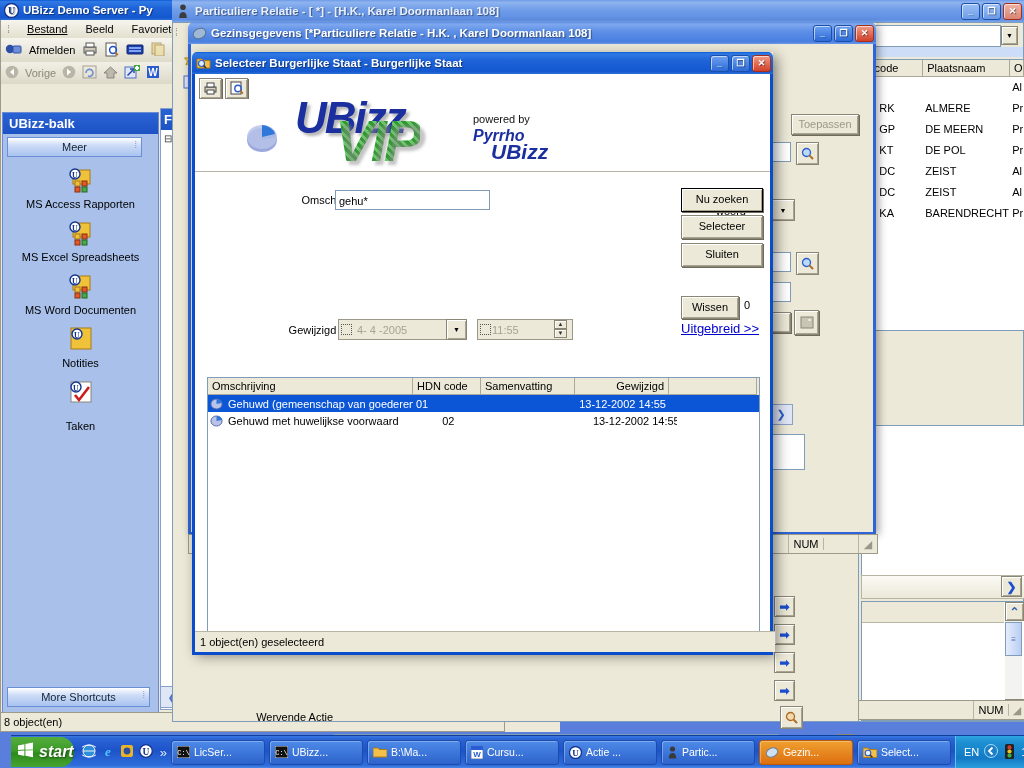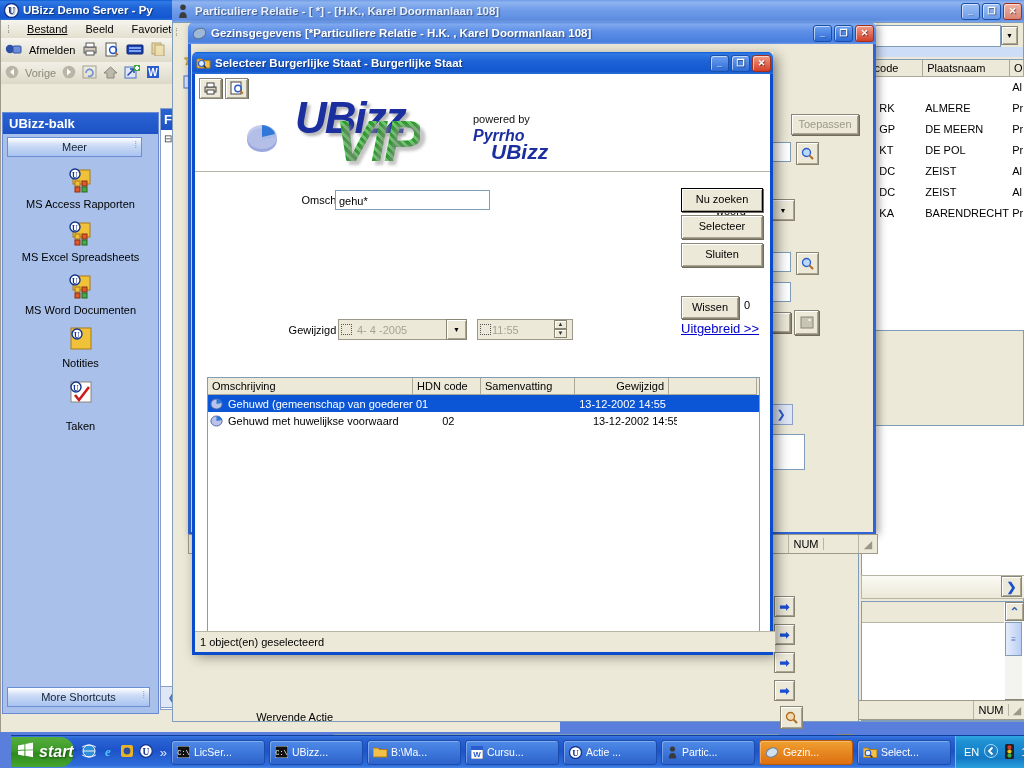--- a/index.html
+++ b/index.html
@@ -258,20 +258,23 @@
       </div>
     </div>
 
     <div class="abs" style="left:160px;top:108px;width:24px;height:600px;background:#fff;border:1px solid #8ba0c8;">
       <div style="background:linear-gradient(to bottom,#2a63d4,#1d52c4);color:#fff;font-weight:bold;font-size:13px;padding:3px 3px;">F</div>
       <div style="font-size:10px;padding:3px;color:#333;">⊟</div>
     </div>
     <div class="abs" style="left:160px;top:686px;width:22px;height:20px;background:#dfe6f5;border:1px solid #8ba0c8;
                 display:flex;align-items:center;justify-content:center;color:#4a6fbf;font-size:11px;">❮</div>
   </div>
+  <div class="statusbar abs" style="left:0;bottom:0;width:500px;height:18px;line-height:18px;padding-left:3px;border:1px solid #9d9a8c;">
+    <span>8 object(en)</span>
+  </div>
 </div>
 
 <div class="abs" style="left:172px;top:0;width:852px;height:720px;">
   <div class="winTitle inactive" style="border-radius:0;height:22px;">
     <span class="tIcon">
       <svg width="13" height="15" viewBox="0 0 13 15">
           <circle cx="6" cy="3.2" r="2.8" fill="#3c3c3c"></circle>
           <path d="M2.2 14 q0-6 3.8-6 q3.8 0 3.8 6z" fill="#3c3c3c"></path>
         </svg>
     </span>

